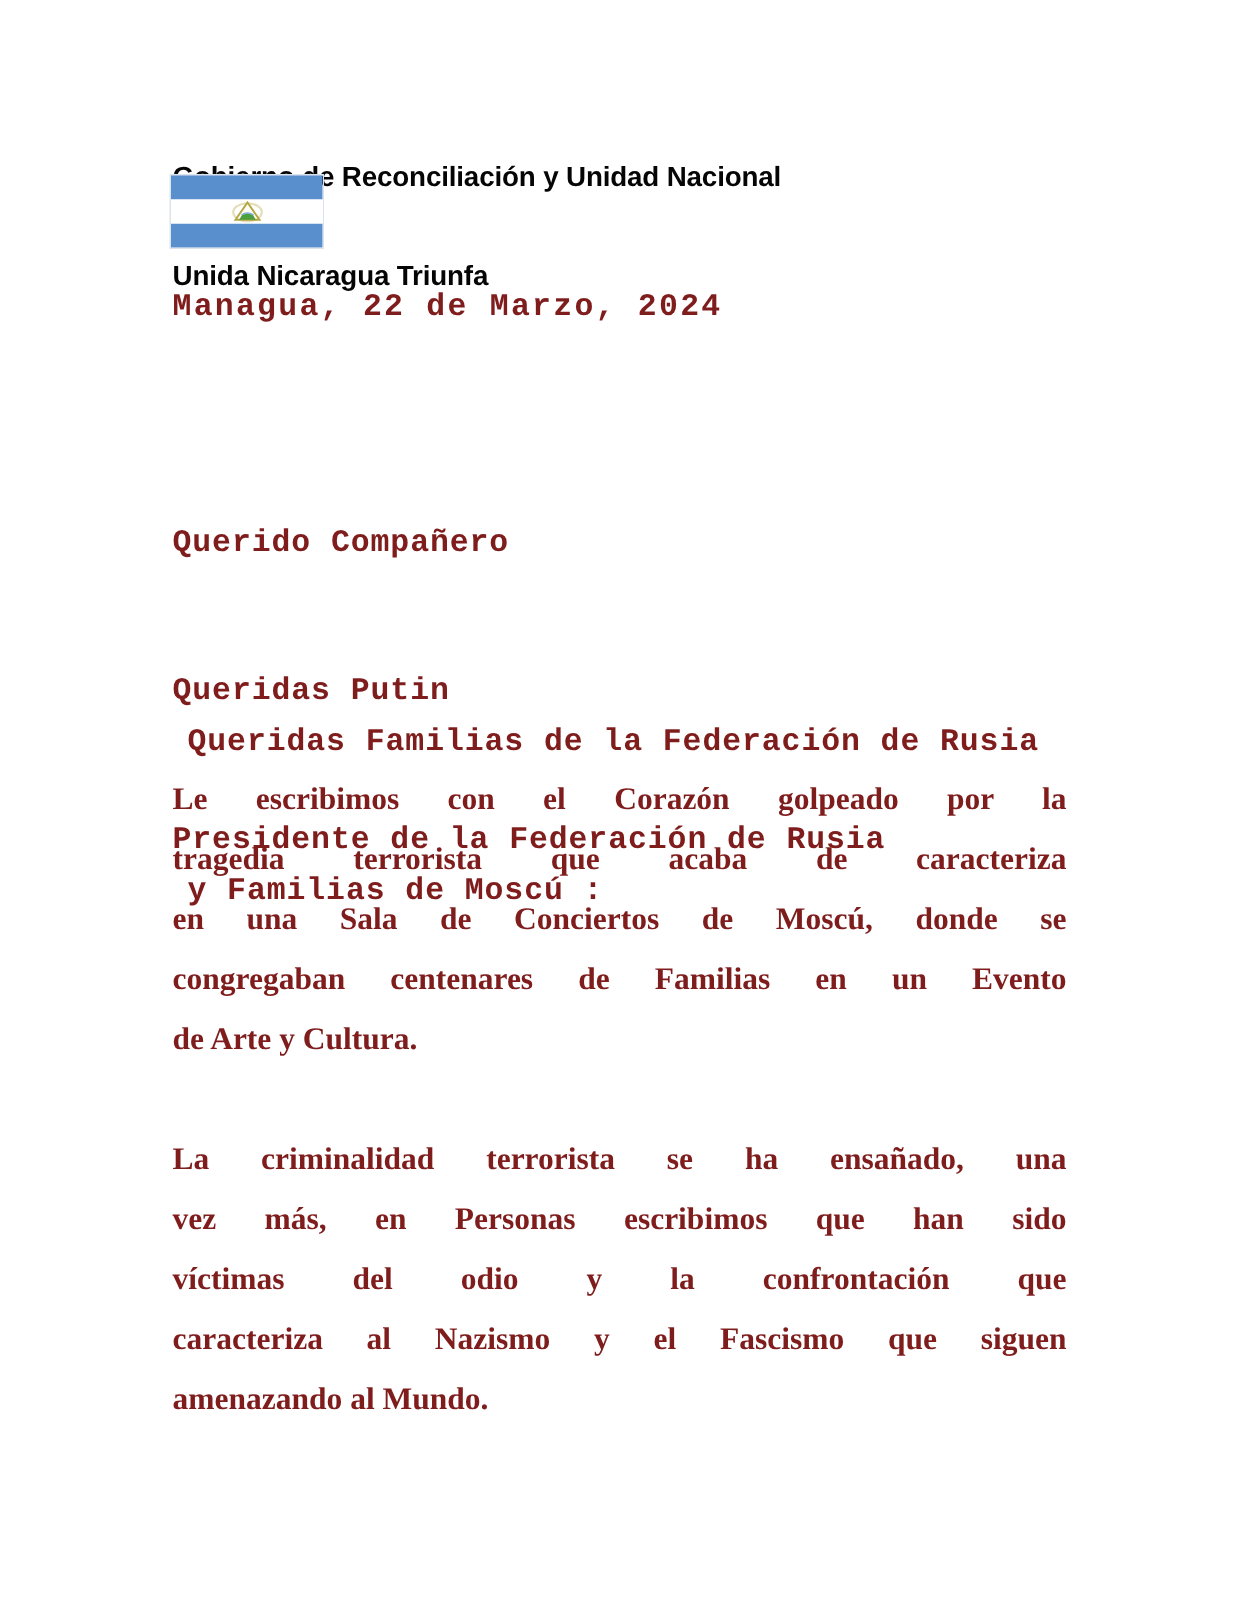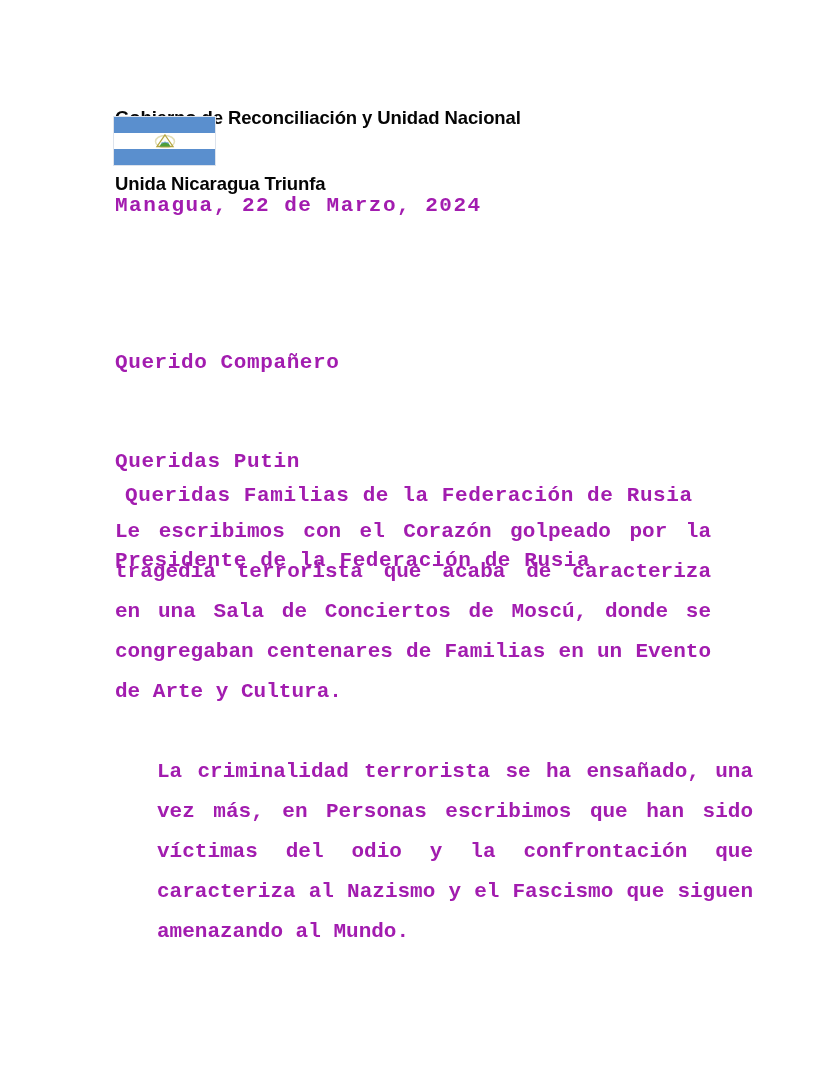--- a/index.html
+++ b/index.html
@@ -17,40 +17,40 @@
     position:absolute; left:114px; top:117px; width:101px; height:48px;
     box-shadow:0 0 0 1px #dde3ec;
   }
   .flag .stripe { width:100%; height:16px; }
   .flag .stripe.white { position:relative; }
   .flag .emblem {
     position:absolute; left:50%; top:50%; transform:translate(-50%,-50%);
   }
   .mono {
     font-family:"Liberation Mono","DejaVu Sans Mono",monospace;
-    font-weight:700; font-size:21px; color:#a21caf;
+    font-weight:700; font-size:21px; color:#7f1d1d;
   }
   .dateline {
     position:absolute; left:115px; top:192px;
     letter-spacing:1.5px; line-height:28px; white-space:pre;
   }
   .address {
     position:absolute; left:115px; top:280px;
     line-height:33px; letter-spacing:0.6px; white-space:pre;
   }
   .salutation {
     position:absolute; left:125px; top:413px;
     line-height:33px; letter-spacing:0.6px; white-space:pre;
   }
   .para {
     position:absolute; left:115px; width:596px; line-height:40px;
   }
   .para.p1 { top:512px; }
-  .para.p2 { top:752px;margin-left:42px; }
-  .para .line { text-align:justify; text-align-last:justify; }
+  .para.p2 { top:752px; }
+  .para .line { text-align:justify; text-align-last:justify;font-family:Liberation Serif, serif; }
   .para .line.last { text-align:right; text-align-last:left; }
 </style>
 </head>
 <body>
 
 <div class="page">
 
   <div class="letterhead-text">
     <div>Gobierno de Reconciliación y Unidad Nacional</div>
     <div>Unida Nicaragua Triunfa</div>
@@ -72,20 +72,21 @@
   <div class="dateline mono">Managua, 22 de Marzo, 2024</div>
 
   <div class="address mono">
     <div>Querido Compañero</div>
     <div>Queridas Putin</div>
     <div>Presidente de la Federación de Rusia</div>
   </div>
 
   <div class="salutation mono">
     <div>Queridas Familias de la Federación de Rusia</div>
+    <div>y Familias de Moscú :</div>
   </div>
 
   <div class="para p1 mono">
     <div class="line">Le escribimos con el Corazón golpeado por la</div>
     <div class="line">tragedia terrorista que acaba de caracteriza</div>
     <div class="line">en una Sala de Conciertos de Moscú, donde se</div>
     <div class="line">congregaban centenares de Familias en un Evento</div>
     <div class="line last">de Arte y Cultura.</div>
   </div>
 

